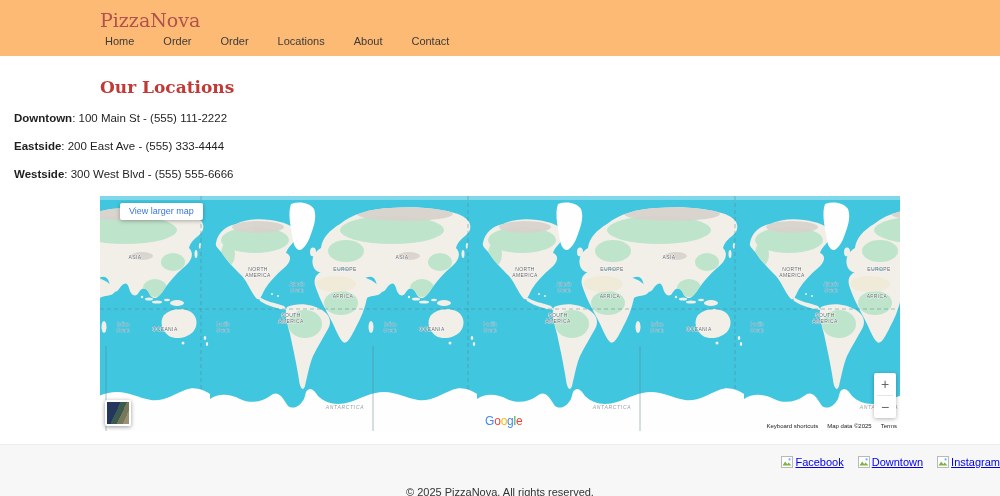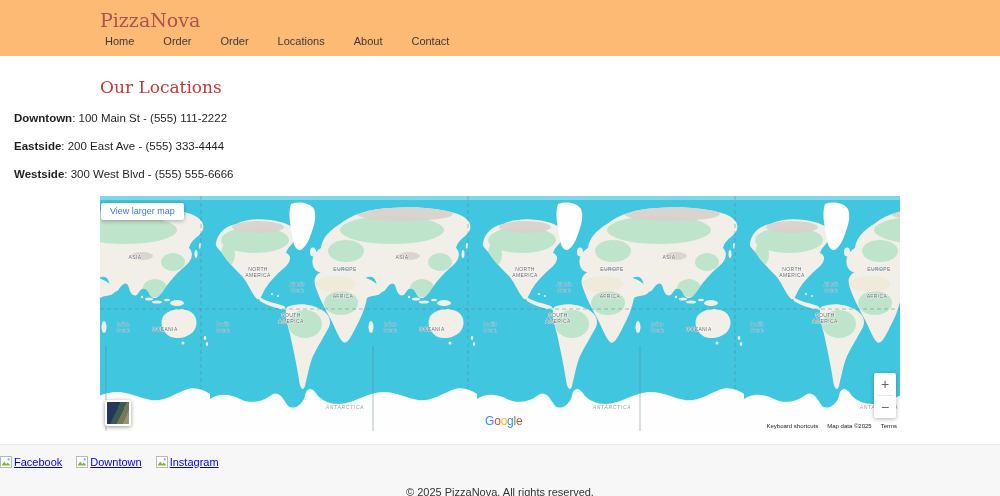--- a/index.html
+++ b/index.html
@@ -30,21 +30,21 @@
     text-decoration:none;
     cursor:pointer;
   }
 
   
   main { padding-bottom:13px; }
   h2.page-title {
     margin:21px 100px 10px 100px;
     font-family:"DejaVu Serif", serif;
     font-size:17px;
-    font-weight:400;
+    font-weight:700;
     color:#c13a35;
   }
   .locations { margin:0; }
   .locations p {
     margin:14px; padding:0;
     font-size:11.5px;
     line-height:14px;
     color:#1f1f1f;
   }
   .locations b { font-weight:700; }
@@ -70,21 +70,21 @@
     font-size:4.6px; fill:#5f95ad; text-anchor:middle;
     stroke:rgba(255,255,255,.55); stroke-width:.4px; paint-order:stroke;
   }
   .ant-label {
     font-size:5px; fill:#9aa0a6; letter-spacing:.7px;
     font-style:italic; text-anchor:middle;
   }
   .grat { stroke:#587e8c; stroke-width:.7; fill:none; opacity:.7; }
 
   .map-btn {
-    position:absolute; top:7px; left:1px;
+    position:absolute; top:7px; left:20px;
     background:#ffffff; color:#3c78d8;
     font-size:9px; line-height:9px;
     padding:4px 9px; border-radius:2px;
     box-shadow:0 1px 4px rgba(0,0,0,.3);
     cursor:pointer; white-space:nowrap;
   }
   .sat-thumb {
     position:absolute; left:5px; bottom:5px;
     width:26px; height:26px;
     border:2px solid #ffffff; border-radius:2px;
@@ -118,21 +118,21 @@
   }
   .map-attr span { cursor:pointer; }
 
   
   footer {
     background:#f7f7f7;
     border-top:1px solid #ededed;
     text-align:center;
     padding:11px 0 13px 0;
   }
-  .social { display:flex; justify-content:flex-start; gap:14px; }
+  .social { display:flex; justify-content:flex-end; gap:14px;margin-left:46px; }
   .social a {
     display:inline-flex; align-items:center; gap:2px;
     font-size:11px; color:#0000ee; text-decoration:underline; cursor:pointer;
   }
   .bimg { display:inline-block; width:12px; height:12px; }
   .copyright { margin-top:18px; font-size:11px; color:#333333; }
 </style>
 </head>
 <body>
 

